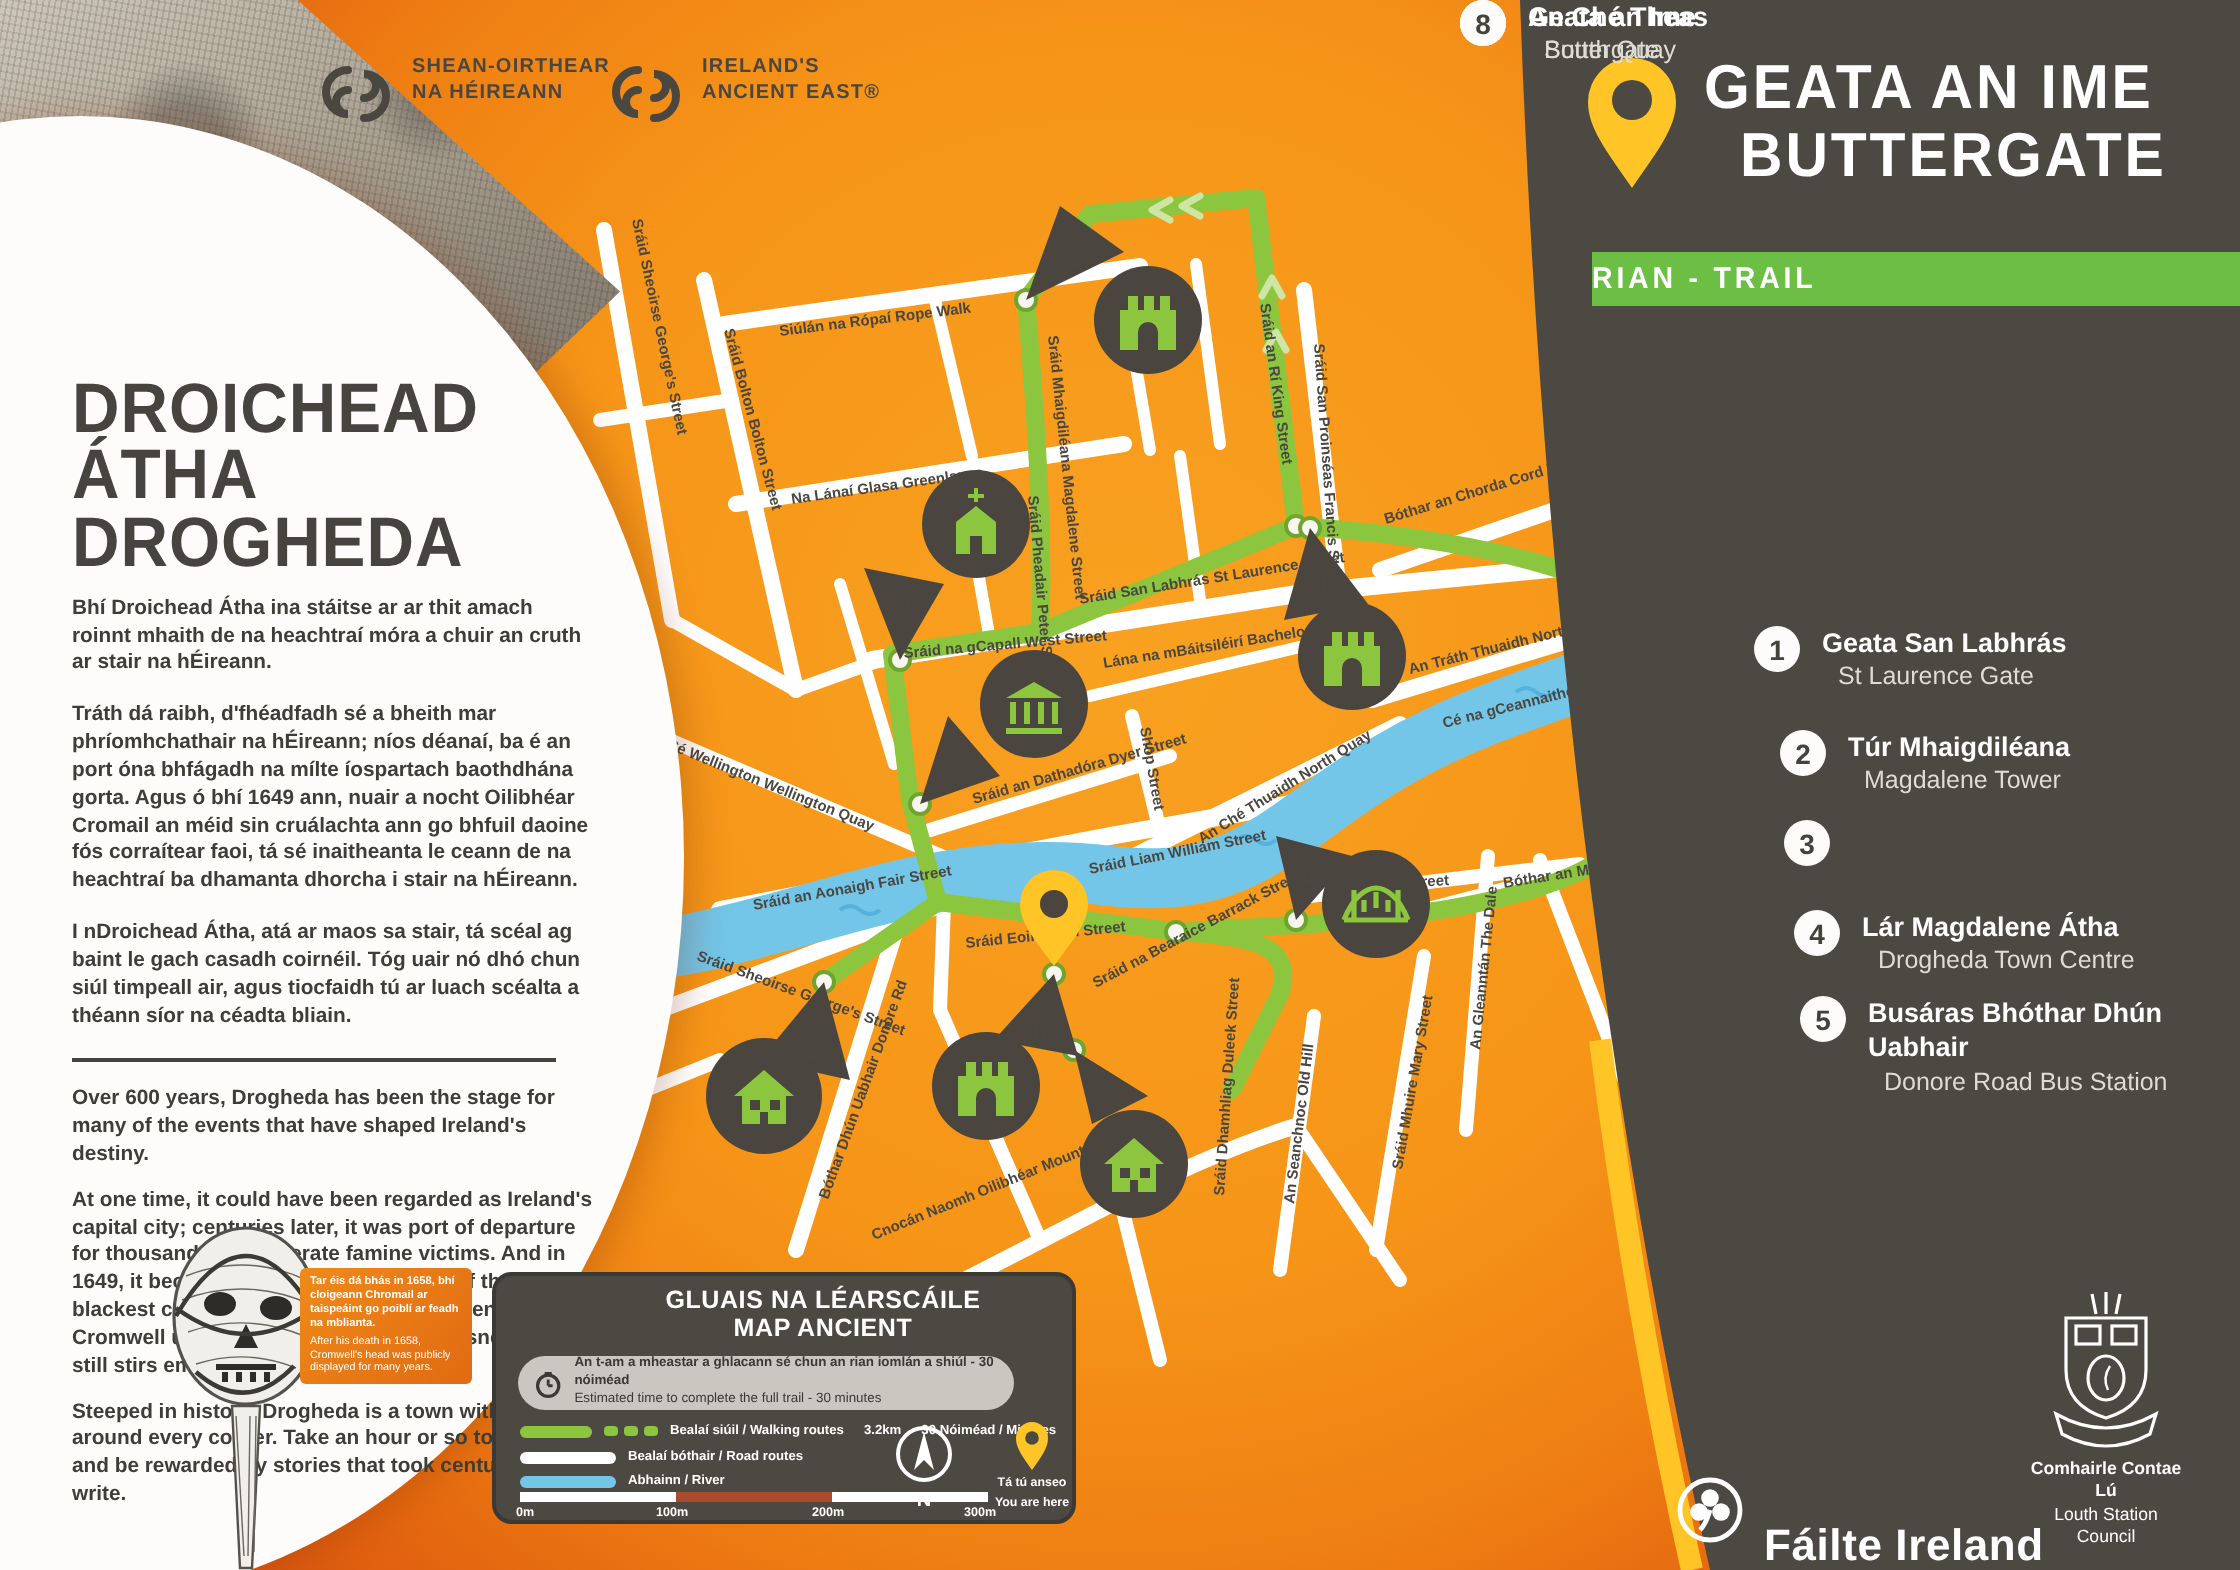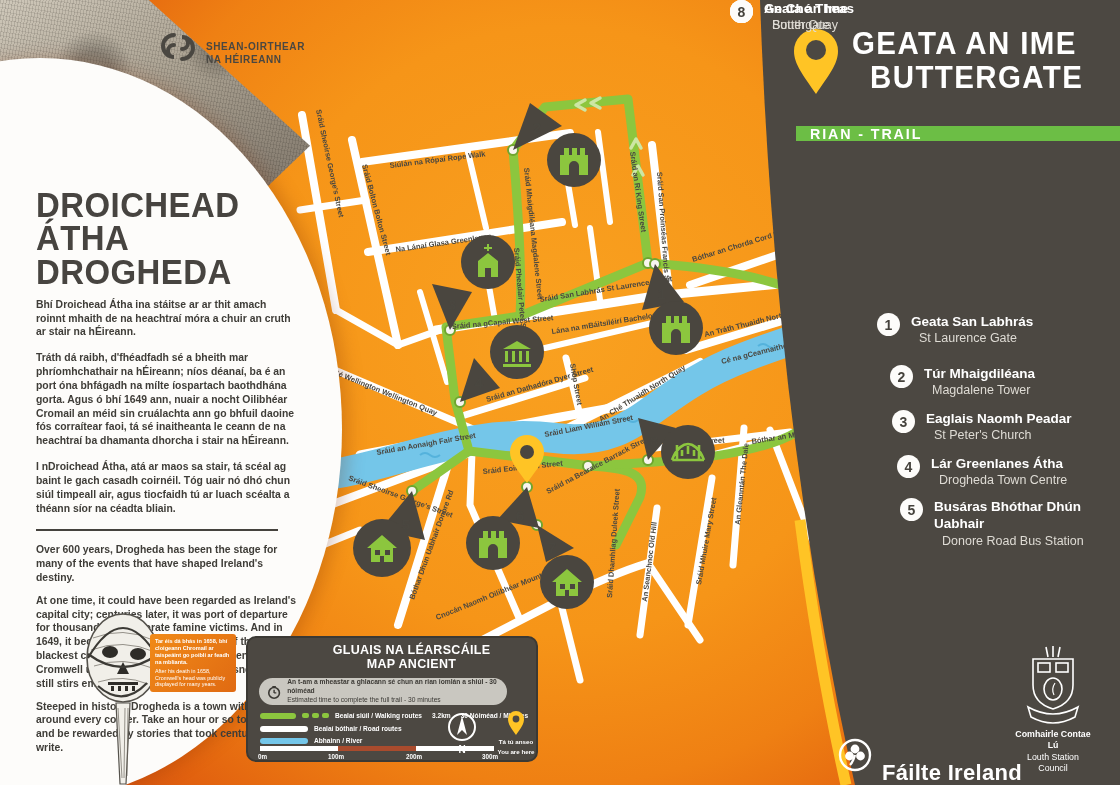--- a/index.html
+++ b/index.html
@@ -31,33 +31,33 @@
 
   
   #skull-wrap{left:28px;top:608px;width:200px;height:177px;z-index:4;}
   #skull-caption{left:150px;top:634px;width:86px;height:58px;z-index:5;
     background:linear-gradient(135deg,#F08A18,#E06A12);border-radius:3px;
     padding:4px 5px;box-sizing:border-box;color:#fff;}
   #skull-caption .ir{font-size:5.6px;font-weight:bold;line-height:1.25;margin:0;}
   #skull-caption .en{font-size:5.4px;line-height:1.25;margin:2px 0 0 0;}
 
   
-  .toplogo{z-index:5;display:flex;align-items:flex-end;gap:8px;color:#4A4741;}
+  .toplogo{z-index:5;display:flex;align-items:flex-start;gap:8px;color:#4A4741;}
   .toplogo .tl-text{font-size:10px;font-weight:bold;letter-spacing:.6px;line-height:1.25;}
   #logo-shean{left:158px;top:28px;}
   #logo-iae{left:303px;top:28px;}
 
   
   #right-panel-shape{left:730px;top:0;width:390px;height:785px;z-index:3;}
   #right-content{left:730px;top:0;width:390px;height:785px;z-index:4;color:#fff;}
   .rp-title{font-weight:bold;letter-spacing:1.5px;transform:scaleX(.95);transform-origin:left;}
   #rp-title1{left:122px;top:26px;font-size:31px;}
   #rp-title2{left:140px;top:60px;font-size:31px;}
-  #rian-bar{left:66px;top:126px;width:324px;height:15px;background:#6CBE45;
-    display:flex;align-items:center;padding-left:14px;box-sizing:border-box;}
+  #rian-bar{left:66px;top:126px;width:324px;height:27px;background:#6CBE45;
+    display:flex;align-items:center;box-sizing:border-box;}
   #rian-bar span{font-size:15px;font-weight:bold;letter-spacing:2px;transform:scaleX(.95);transform-origin:left;}
   .stop{position:absolute;display:flex;align-items:flex-start;}
   .stop-badge{width:23px;height:23px;border-radius:50%;background:#FDFCFA;color:#45423C;
     font-size:14px;font-weight:bold;display:flex;align-items:center;justify-content:center;flex:0 0 auto;}
   .stop-text{margin-left:11px;line-height:1.28;}
   .stop-ir{font-size:13.5px;font-weight:bold;}
   .stop-en{font-size:12.5px;color:#DFDCD5;margin-left:8px;}
   .stop:nth-of-type(1){left:88px;top:155px;}  .stop:nth-of-type(2){left:113px;top:209px;}
   .stop:nth-of-type(3){left:130px;top:261px;} .stop:nth-of-type(4){left:147px;top:313px;}
   .stop:nth-of-type(5){left:160px;top:365px;} .stop:nth-of-type(6){left:162px;top:410px;}
@@ -362,20 +362,32 @@
       <g stroke="#4A4741" stroke-width="4" fill="none" stroke-linecap="round">
         <path d="M16,7 A11,11 0 1 0 16,29 A6,6 0 1 1 16,17"></path>
         <path d="M24,31 A11,11 0 1 0 24,9 A6,6 0 1 1 24,21"></path>
       </g>
     </svg>
     <div class="tl-text">
       <div>SHEAN-OIRTHEAR</div>
       <div>NA HÉIREANN</div>
     </div>
   </div>
+  <div id="logo-iae" class="abs toplogo">
+    <svg width="40" height="38" viewBox="0 0 40 38">
+      <g stroke="#4A4741" stroke-width="4" fill="none" stroke-linecap="round">
+        <path d="M16,7 A11,11 0 1 0 16,29 A6,6 0 1 1 16,17"></path>
+        <path d="M24,31 A11,11 0 1 0 24,9 A6,6 0 1 1 24,21"></path>
+      </g>
+    </svg>
+    <div class="tl-text">
+      <div>IRELAND'S</div>
+      <div>ANCIENT EAST®</div>
+    </div>
+  </div>
 
   <svg id="right-panel-shape" class="abs" width="390" height="785" viewBox="0 0 390 785">
     <path d="M70,520 Q88,660 116,785" stroke="#FFC425" stroke-width="11" fill="none"></path>
     <path d="M390,0 L30,0 Q45,430 125,785 L390,785 Z" fill="#4C4842"></path>
   </svg>
 
   <div id="right-content" class="abs">
     <svg class="abs" style="left:58px;top:20px" width="56" height="76" viewBox="0 0 56 76">
       <path d="M28,74 C15,55 6,44 6,31 A22,22 0 1 1 50,31 C50,44 41,55 28,74 Z" fill="#FFC425"></path>
       <circle cx="28" cy="30" r="10" fill="#4C4842"></circle>
@@ -396,29 +408,25 @@
     </div>
     <div class="stop">
       <div class="stop-badge">2</div>
       <div class="stop-text">
           <div class="stop-ir">Túr Mhaigdiléana</div>
       <div class="stop-en">Magdalene Tower</div>
         </div>
     </div>
     <div class="stop">
       <div class="stop-badge">3</div>
-      <div class="stop-text">
-          <div class="stop-ir">Eaglais Naomh Peadar</div>
-      <div class="stop-en">St Peter's Church</div>
-        </div>
     </div>
     <div class="stop">
       <div class="stop-badge">4</div>
       <div class="stop-text">
-          <div class="stop-ir">Lár Greenlanes Átha</div>
+          <div class="stop-ir">Lár Magdalene Átha</div>
       <div class="stop-en">Drogheda Town Centre</div>
         </div>
     </div>
     <div class="stop">
       <div class="stop-badge">5</div>
       <div class="stop-text">
           <div class="stop-ir">Busáras Bhóthar Dhún Uabhair</div>
       <div class="stop-en">Donore Road Bus Station</div>
         </div>
     </div>

